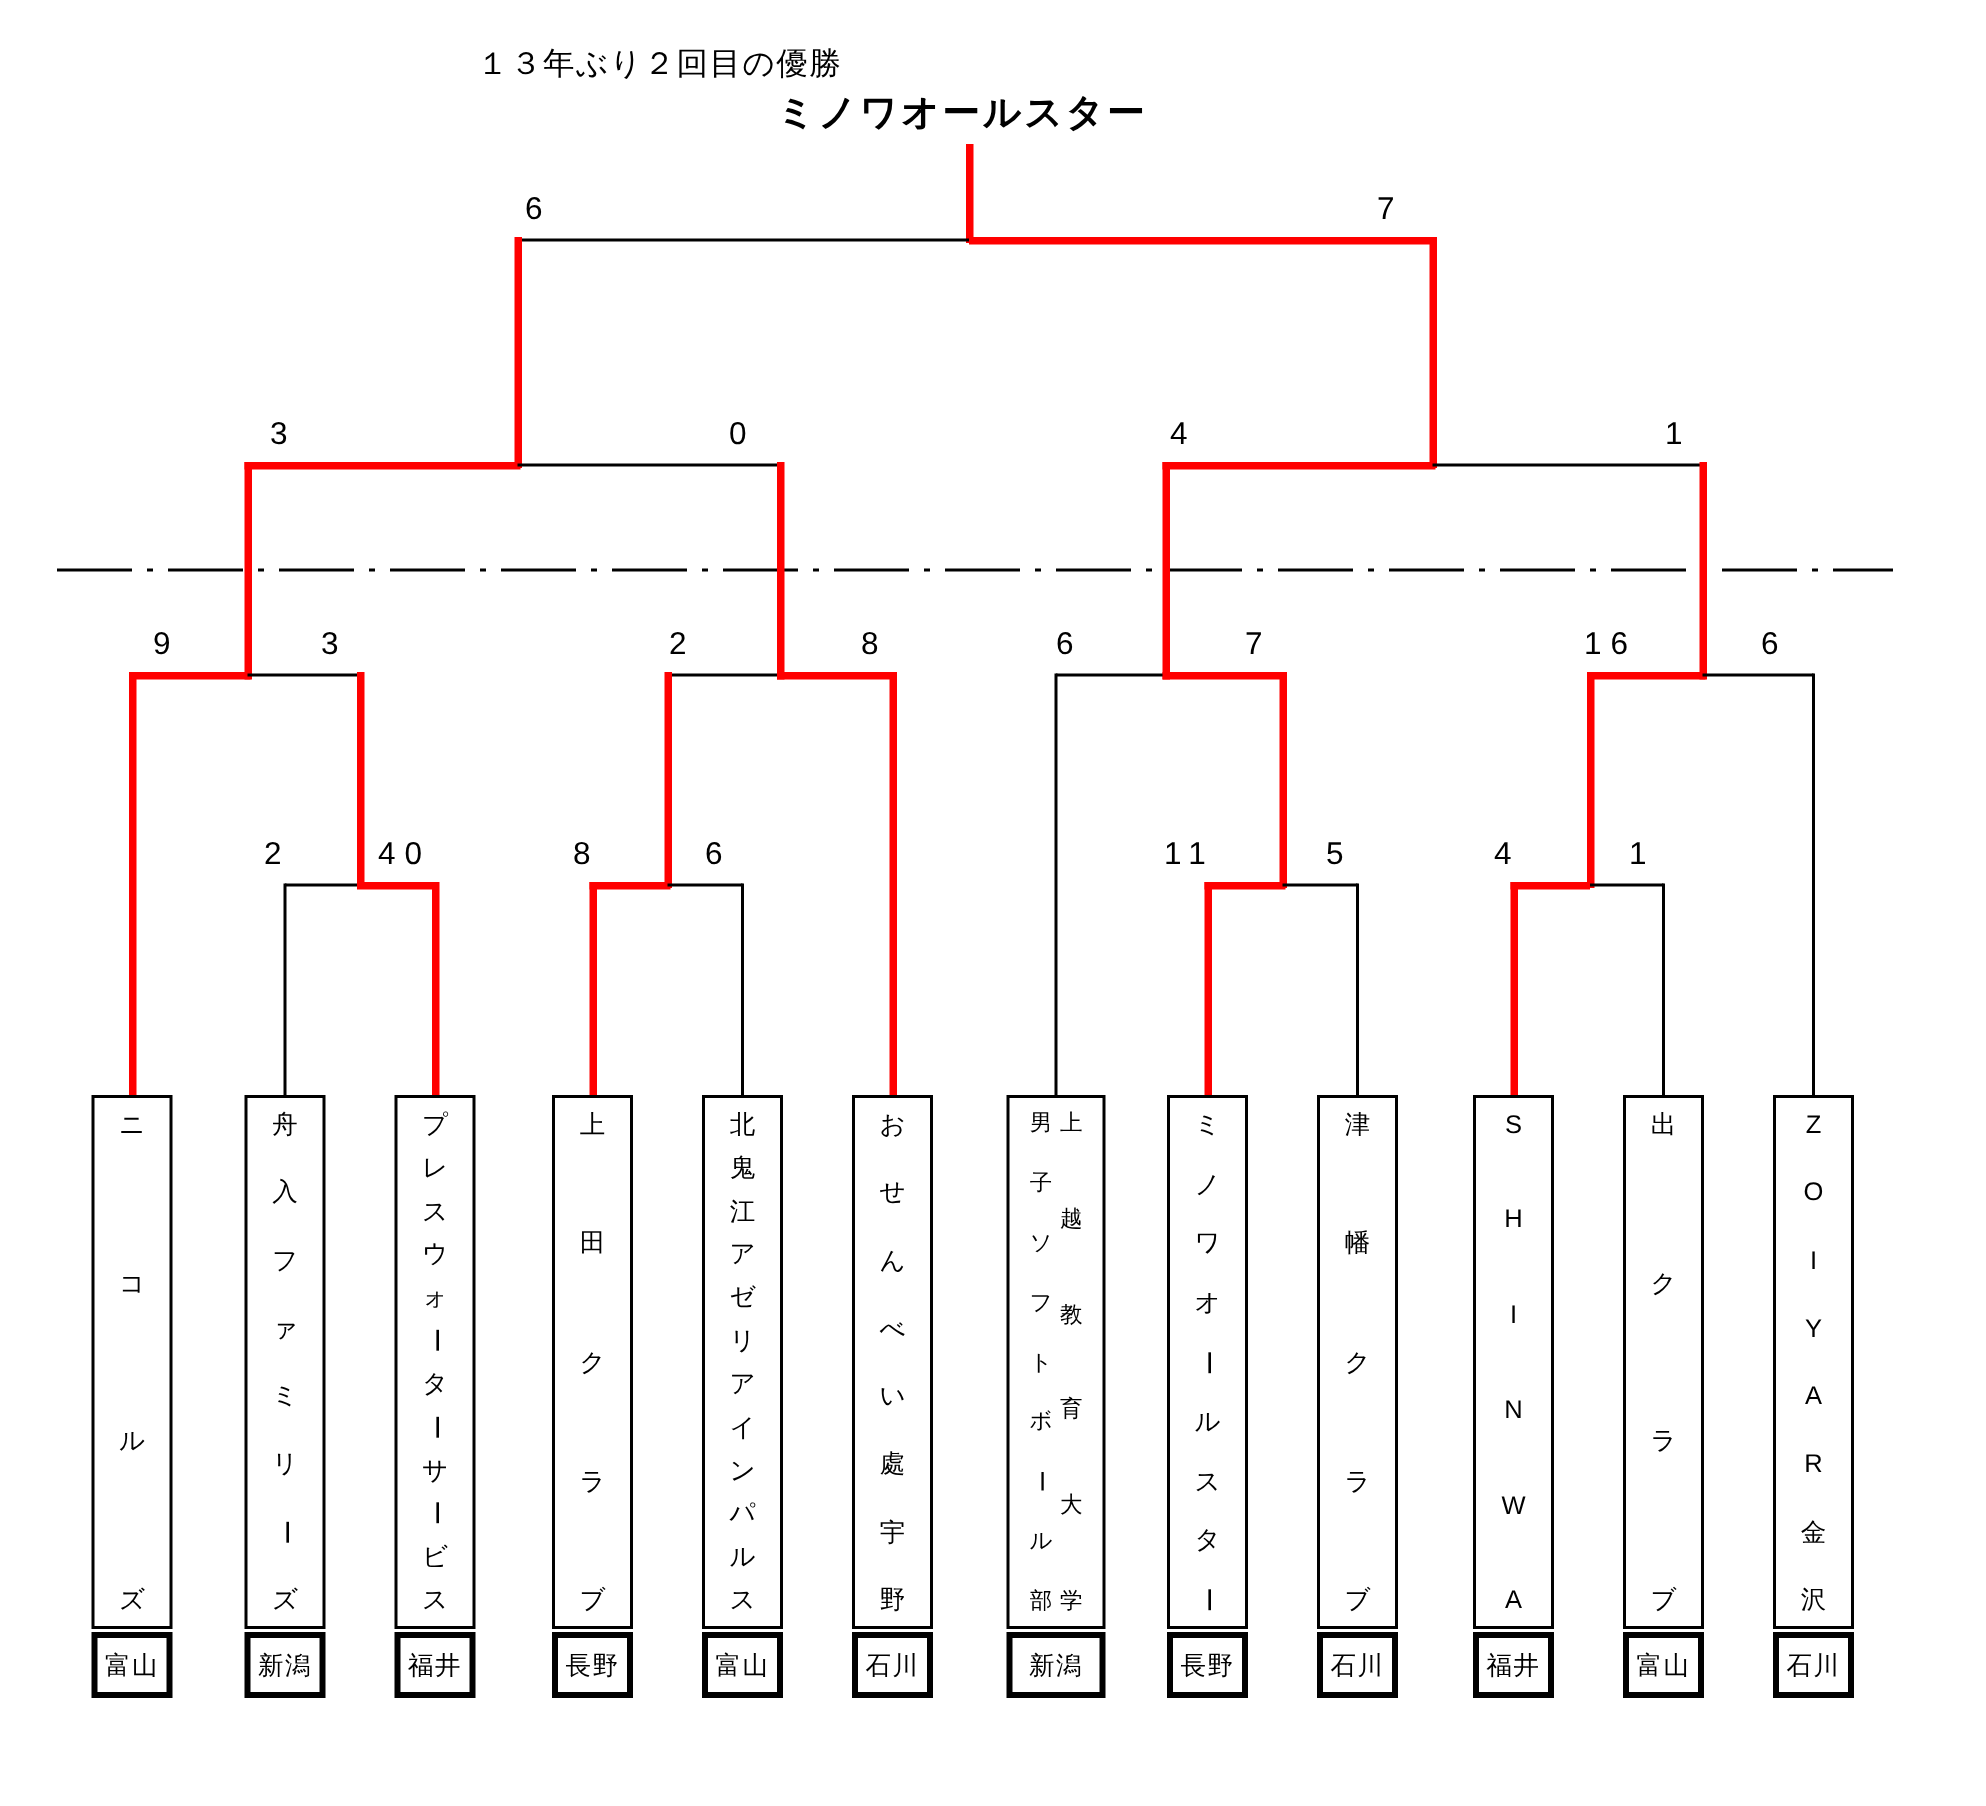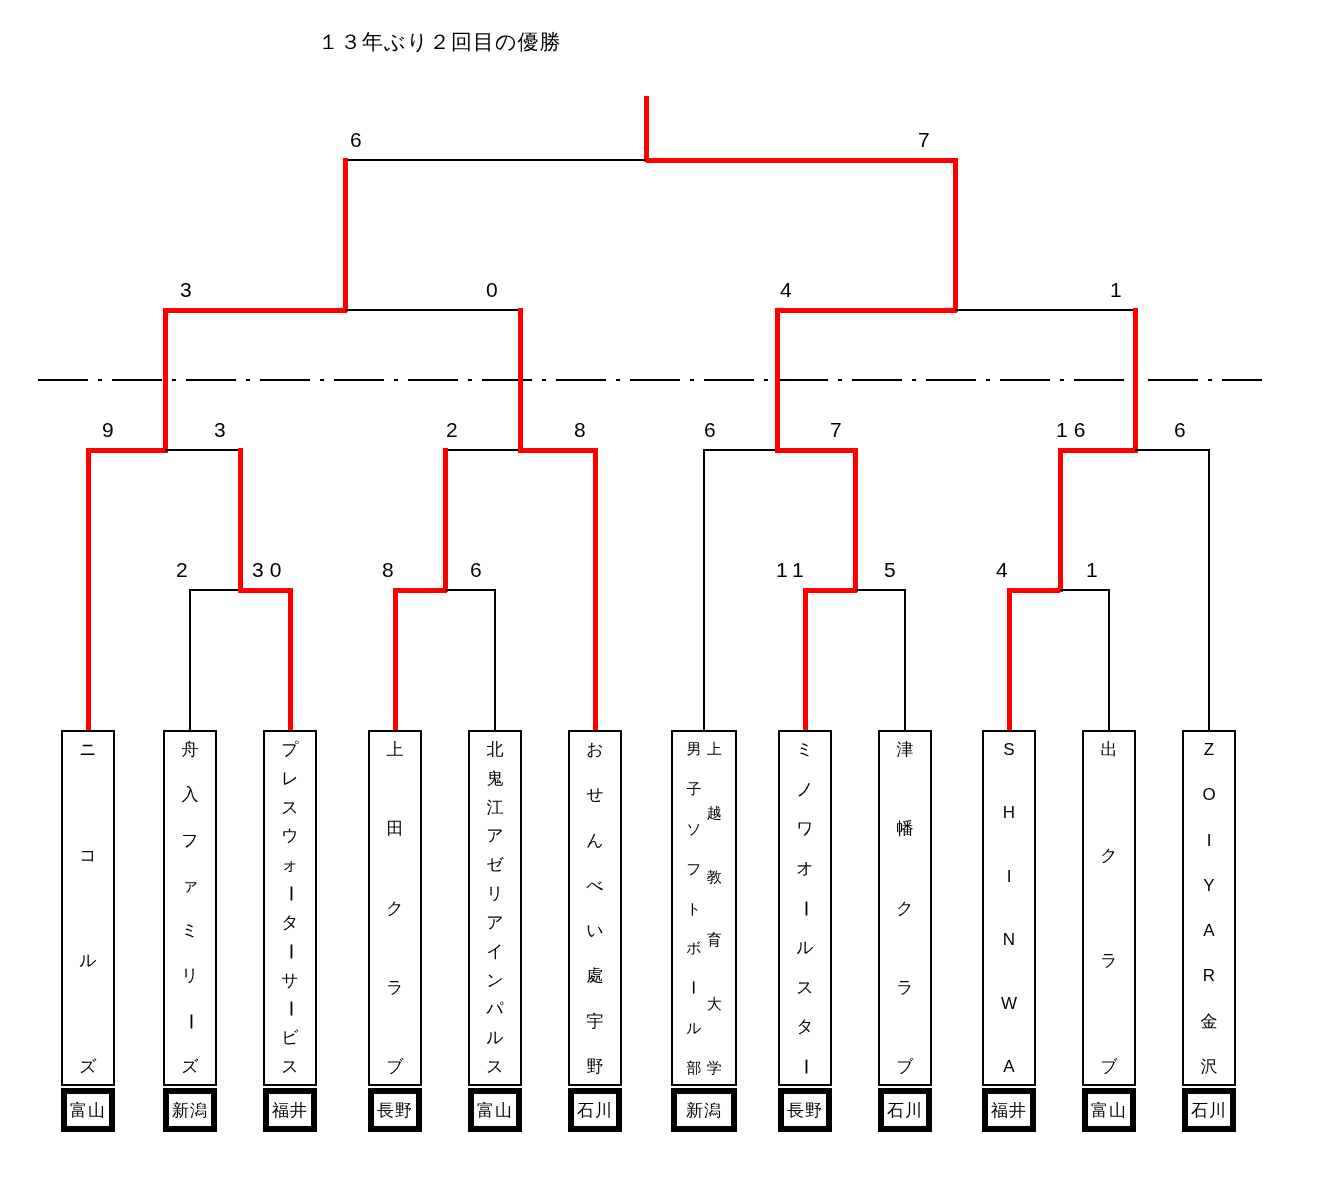--- a/index.html
+++ b/index.html
@@ -21,32 +21,33 @@
   .score { position:absolute; font-size:21px; letter-spacing:6px; white-space:nowrap; }
 
   
   .team { position:absolute; top:730px; width:54px; }
   .tname { display:flex; flex-direction:row; justify-content:center; height:356px;
            border:2px solid #000; background:#fff; padding:9px 1px; }
   .col  { display:flex; flex-direction:column; justify-content:space-between; align-items:center;
           font-size:17px; line-height:1; }
   .col span { display:block; }
   .col .rot { transform:rotate(90deg); }
-  .pref { height:44px; margin-top:2px; border:6px solid #000000; display:flex; align-items:center;
+  .pref { height:44px; margin-top:2px; border:4px solid #000000; display:flex; align-items:center;
           justify-content:center; font-size:17px; letter-spacing:1px; background:#fff; }
   .team-wide { width:66px; }
   .team-wide .tname { gap:5px; }
   .team-wide .col { font-size:15px; }
 </style>
 </head>
 <body>
 
 <div class="stage">
 
   <div class="note">１３年ぶり２回目の優勝</div>
+  <div class="champion">ミノワオールスター</div>
 
   <div class="divider"></div>
 
   <div class="vl red" style="left:644px;top:96px;height:66px"></div>
   <div class="hl" style="left:345px;top:159px;width:305px"></div>
   <div class="hl red" style="left:646px;top:158px;width:311px"></div>
   <div class="vl red" style="left:343px;top:158px;height:154px"></div>
   <div class="vl red" style="left:953px;top:158px;height:154px"></div>
 
   <div class="hl red" style="left:163px;top:308px;width:184px"></div>
@@ -100,21 +101,21 @@
   <span class="score" style="left:1110px;top:278px">1</span>
   <span class="score" style="left:102px;top:418px">9</span>
   <span class="score" style="left:214px;top:418px">3</span>
   <span class="score" style="left:446px;top:418px">2</span>
   <span class="score" style="left:574px;top:418px">8</span>
   <span class="score" style="left:704px;top:418px">6</span>
   <span class="score" style="left:830px;top:418px">7</span>
   <span class="score" style="left:1056px;top:418px">16</span>
   <span class="score" style="left:1174px;top:418px">6</span>
   <span class="score" style="left:176px;top:558px">2</span>
-  <span class="score" style="left:252px;top:558px">30</span>
+  <span class="score" style="left:252px;top:558px">40</span>
   <span class="score" style="left:382px;top:558px">8</span>
   <span class="score" style="left:470px;top:558px">6</span>
   <span class="score" style="left:776px;top:558px">11</span>
   <span class="score" style="left:884px;top:558px">5</span>
   <span class="score" style="left:996px;top:558px">4</span>
   <span class="score" style="left:1086px;top:558px">1</span>
 
   <div class="team" style="left:61px">
     <div class="tname">
       <div class="col"></div>

